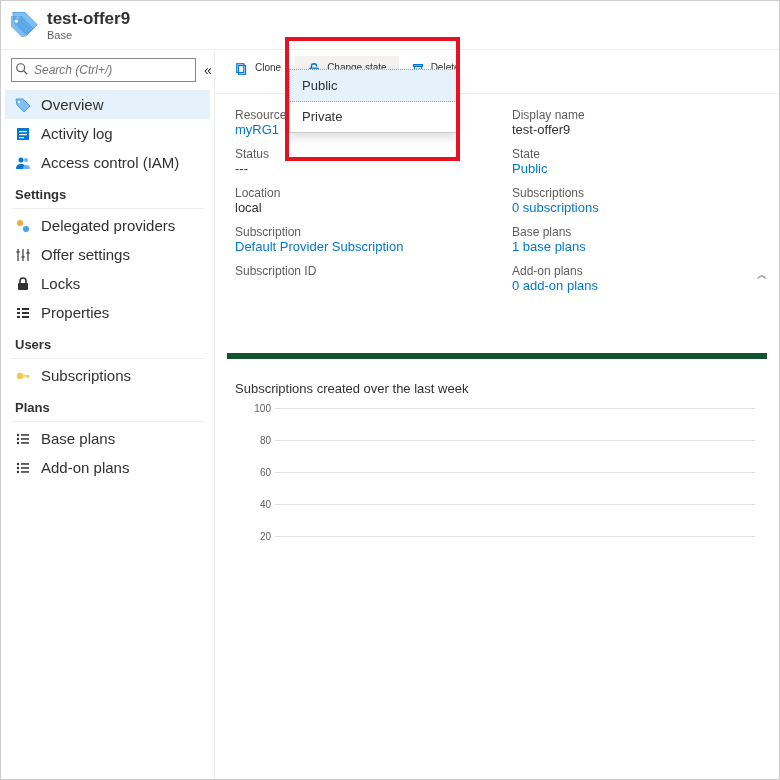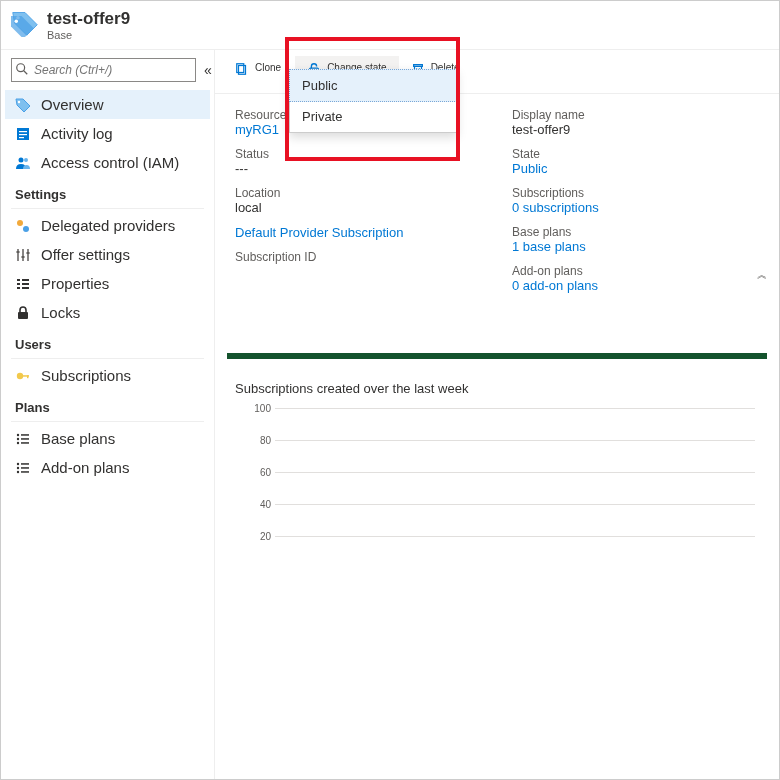--- a/index.html
+++ b/index.html
@@ -134,38 +134,38 @@
               <rect x="1.5" y="4" width="3" height="2" fill="#605e5c"></rect>
               <rect x="6.5" y="9" width="3" height="2" fill="#605e5c"></rect>
               <rect x="11.5" y="5" width="3" height="2" fill="#605e5c"></rect>
             </svg>
           </span>
       <span>Offer settings</span>
     </div>
     <div class="menu-item">
       <span class="micon">
             <svg width="16" height="16" viewBox="0 0 16 16">
+              <rect x="3" y="7" width="10" height="7" rx="1" fill="#323130"></rect>
+              <path d="M5 7 V5 a3 3 0 0 1 6 0 V7" stroke="#323130" stroke-width="1.6" fill="none"></path>
+            </svg>
+          </span>
+      <span>Locks</span>
+    </div>
+    <div class="menu-item">
+      <span class="micon">
+            <svg width="16" height="16" viewBox="0 0 16 16">
               <rect x="2" y="3" width="3" height="2" fill="#323130"></rect>
               <rect x="7" y="3" width="7" height="2" fill="#323130"></rect>
               <rect x="2" y="7" width="3" height="2" fill="#323130"></rect>
               <rect x="7" y="7" width="7" height="2" fill="#323130"></rect>
               <rect x="2" y="11" width="3" height="2" fill="#323130"></rect>
               <rect x="7" y="11" width="7" height="2" fill="#323130"></rect>
             </svg>
           </span>
       <span>Properties</span>
-    </div>
-    <div class="menu-item">
-      <span class="micon">
-            <svg width="16" height="16" viewBox="0 0 16 16">
-              <rect x="3" y="7" width="10" height="7" rx="1" fill="#323130"></rect>
-              <path d="M5 7 V5 a3 3 0 0 1 6 0 V7" stroke="#323130" stroke-width="1.6" fill="none"></path>
-            </svg>
-          </span>
-      <span>Locks</span>
     </div>
 
     <div class="section-head">Users</div>
     <div class="section-line"></div>
     <div class="menu-item">
       <span class="micon">
             <svg width="16" height="16" viewBox="0 0 16 16">
               <circle cx="5" cy="8" r="3.2" fill="#f2c94c"></circle>
               <rect x="7" y="7.2" width="7" height="1.5" fill="#f2c94c"></rect>
               <rect x="12" y="7.2" width="1.5" height="3" fill="#f2c94c"></rect>
@@ -245,20 +245,21 @@
         </div>
         <div class="field">
           <div class="label">Status</div>
           <div class="value">---</div>
         </div>
         <div class="field">
           <div class="label">Location</div>
           <div class="value">local</div>
         </div>
         <div class="field">
+          <div class="label">Subscription</div>
           <div class="value link">Default Provider Subscription</div>
         </div>
         <div class="field">
           <div class="label">Subscription ID</div>
         </div>
       </div>
       <div class="col">
         <div class="field">
           <div class="label">Display name</div>
           <div class="value">test-offer9</div>

